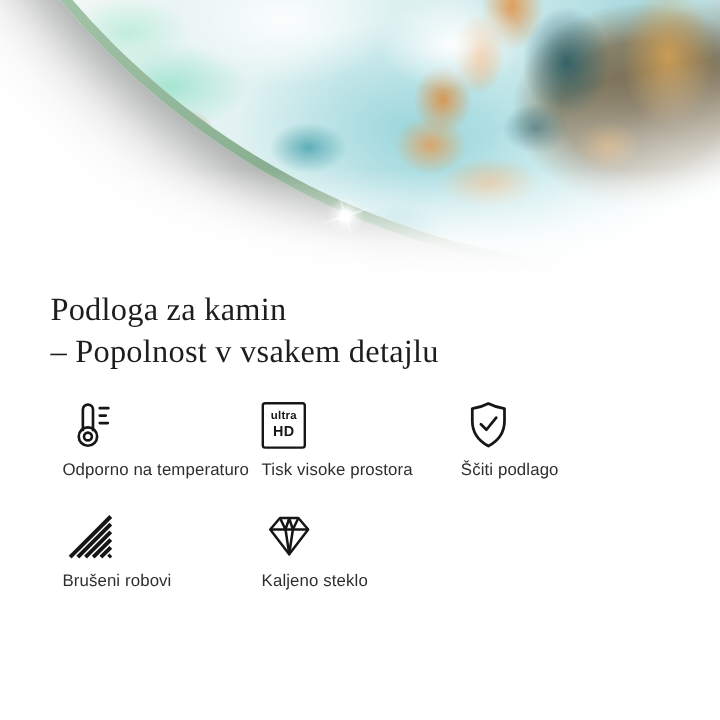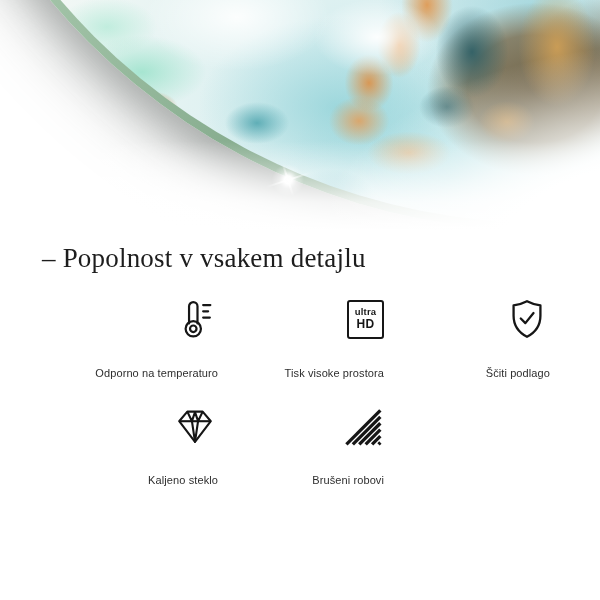--- a/index.html
+++ b/index.html
@@ -69,42 +69,43 @@
   
   .content{padding:0 45px 0 42px}
   .page-title{margin-top:6px;font-family:"Liberation Serif","DejaVu Serif",serif;
     font-size:27px;font-weight:400;line-height:35px;color:var(--heading-color);letter-spacing:.2px}
   .description{margin-top:13px;max-width:520px;font-size:13.5px;line-height:25px;
     color:var(--body-color);letter-spacing:-.1px}
 
   
   .features{display:grid;grid-template-columns:repeat(3,1fr);row-gap:24px;
     margin:20px 5px 0 10px}
-  .feature{display:flex;flex-direction:column;align-items:flex-end}
+  .feature{display:flex;flex-direction:column;align-items:flex-start}
   .icon-box{height:46px;display:flex;align-items:center;justify-content:center;color:var(--icon-color)}
-  .feature-label{margin-top:25px;font-size:11px;color:var(--label-color);letter-spacing:.1px}
+  .feature-label{margin-top:6px;font-size:14px;color:var(--label-color);letter-spacing:.1px}
   .hd-badge{width:37px;height:39px;border:2.5px solid var(--icon-color);border-radius:3px;
     display:flex;flex-direction:column;align-items:center;justify-content:center;color:var(--icon-color)}
   .hd-badge .ultra{font-size:9.5px;font-weight:700;line-height:1.1;letter-spacing:.2px}
   .hd-badge .hd{font-size:12px;font-weight:700;line-height:1.05;letter-spacing:.3px}
   svg{display:block}
 </style>
 </head>
 <body>
 
 <figure class="hero">
   <div class="glass-outer">
     <div class="glass-art"></div>
   </div>
   <div class="sparkle"></div>
   <div class="hero-fade"></div>
 </figure>
 
 <section class="content">
   <h1 class="page-title">
+    <span style="display:block">Podloga za kamin</span>
     <span style="display:block">– Popolnost v vsakem detajlu</span>
   </h1>
 
   <div class="features">
 
     <div class="feature">
       <div class="icon-box">
         <svg width="46" height="46" viewBox="0 0 48 48" fill="none" stroke="currentColor" stroke-width="2.3" stroke-linecap="round">
           <path d="M17.8 28.6 V10.8 a4.4 4.4 0 0 1 8.8 0 V28.6"></path>
           <circle cx="22.2" cy="34.2" r="8"></circle>
@@ -130,39 +131,39 @@
         <svg width="46" height="46" viewBox="0 0 48 48" fill="none" stroke="currentColor" stroke-width="2.4" stroke-linecap="round" stroke-linejoin="round">
           <path d="M24 5.5 C28.5 7.9 33.5 9.2 38 9.9 V20.5 C38 30.5 32.5 38 24 42.5 C15.5 38 10 30.5 10 20.5 V9.9 C14.5 9.2 19.5 7.9 24 5.5 Z"></path>
           <path d="M17.5 23.5 L22.3 28.3 L30.8 17.8"></path>
         </svg>
       </div>
       <span class="feature-label">Ščiti podlago</span>
     </div>
 
     <div class="feature">
       <div class="icon-box">
-        <svg width="46" height="46" viewBox="0 0 48 48" fill="none" stroke="currentColor" stroke-width="2.2" stroke-linejoin="round">
-          <path d="M7.5 19 L16 9 H32 L40.5 19 L24 40.5 Z"></path>
-          <path d="M7.5 19 H40.5"></path>
-          <path d="M16 9 L20.8 19 L24 9.5 L27.2 19 L32 9"></path>
-          <path d="M20.8 19 L24 40.5 L27.2 19"></path>
-        </svg>
-      </div>
-      <span class="feature-label">Kaljeno steklo</span>
-    </div>
-
-    <div class="feature">
-      <div class="icon-box">
         <svg width="44" height="44" viewBox="0 0 48 48" stroke="currentColor" stroke-width="3.6">
           <path d="M7 44 L44 7"></path>
           <path d="M14 44 L44 14"></path>
           <path d="M21 44 L44 21"></path>
           <path d="M28 44 L44 28"></path>
           <path d="M35 44 L44 35"></path>
           <path d="M42 44 L44 42"></path>
         </svg>
       </div>
       <span class="feature-label">Brušeni robovi</span>
     </div>
 
+    <div class="feature">
+      <div class="icon-box">
+        <svg width="46" height="46" viewBox="0 0 48 48" fill="none" stroke="currentColor" stroke-width="2.2" stroke-linejoin="round">
+          <path d="M7.5 19 L16 9 H32 L40.5 19 L24 40.5 Z"></path>
+          <path d="M7.5 19 H40.5"></path>
+          <path d="M16 9 L20.8 19 L24 9.5 L27.2 19 L32 9"></path>
+          <path d="M20.8 19 L24 40.5 L27.2 19"></path>
+        </svg>
+      </div>
+      <span class="feature-label">Kaljeno steklo</span>
+    </div>
+
 
   </div>
 </section>
 
 </body></html>

